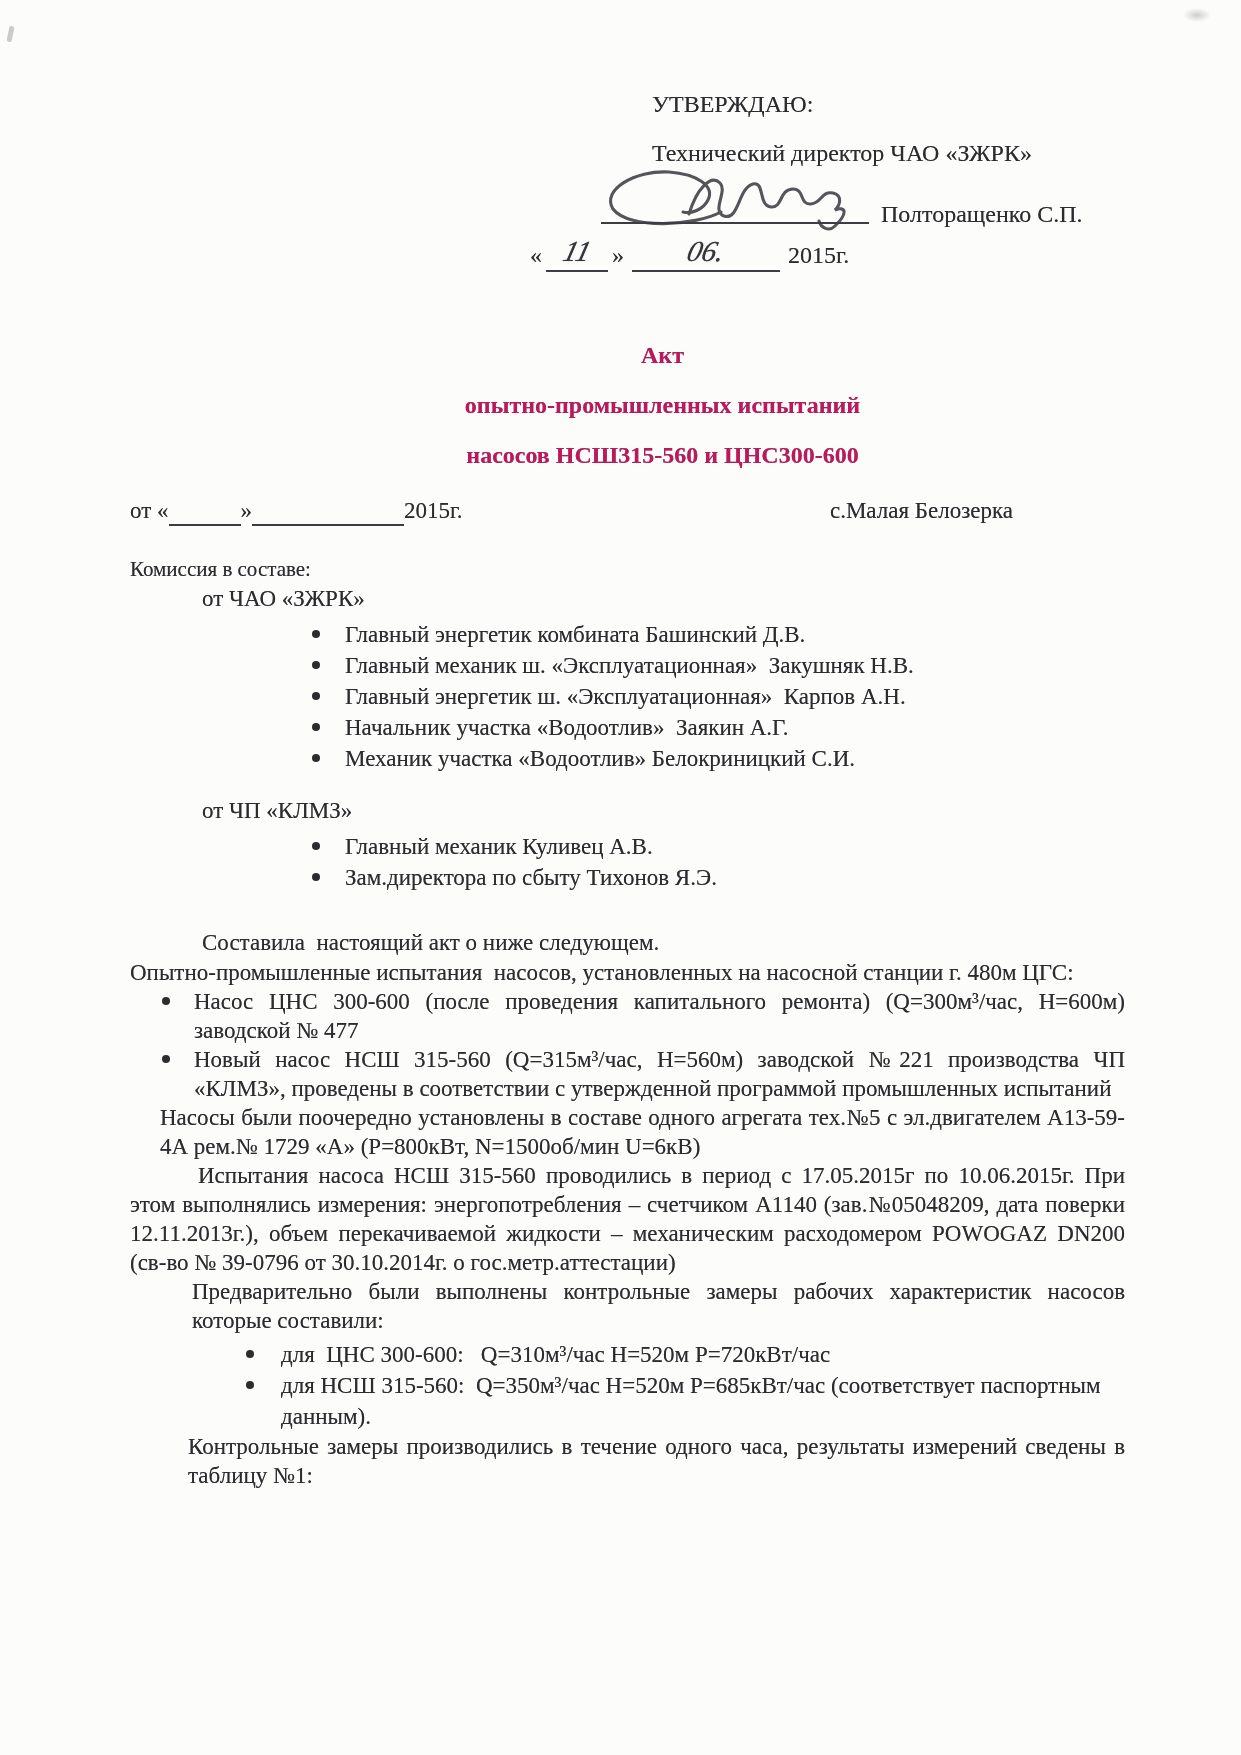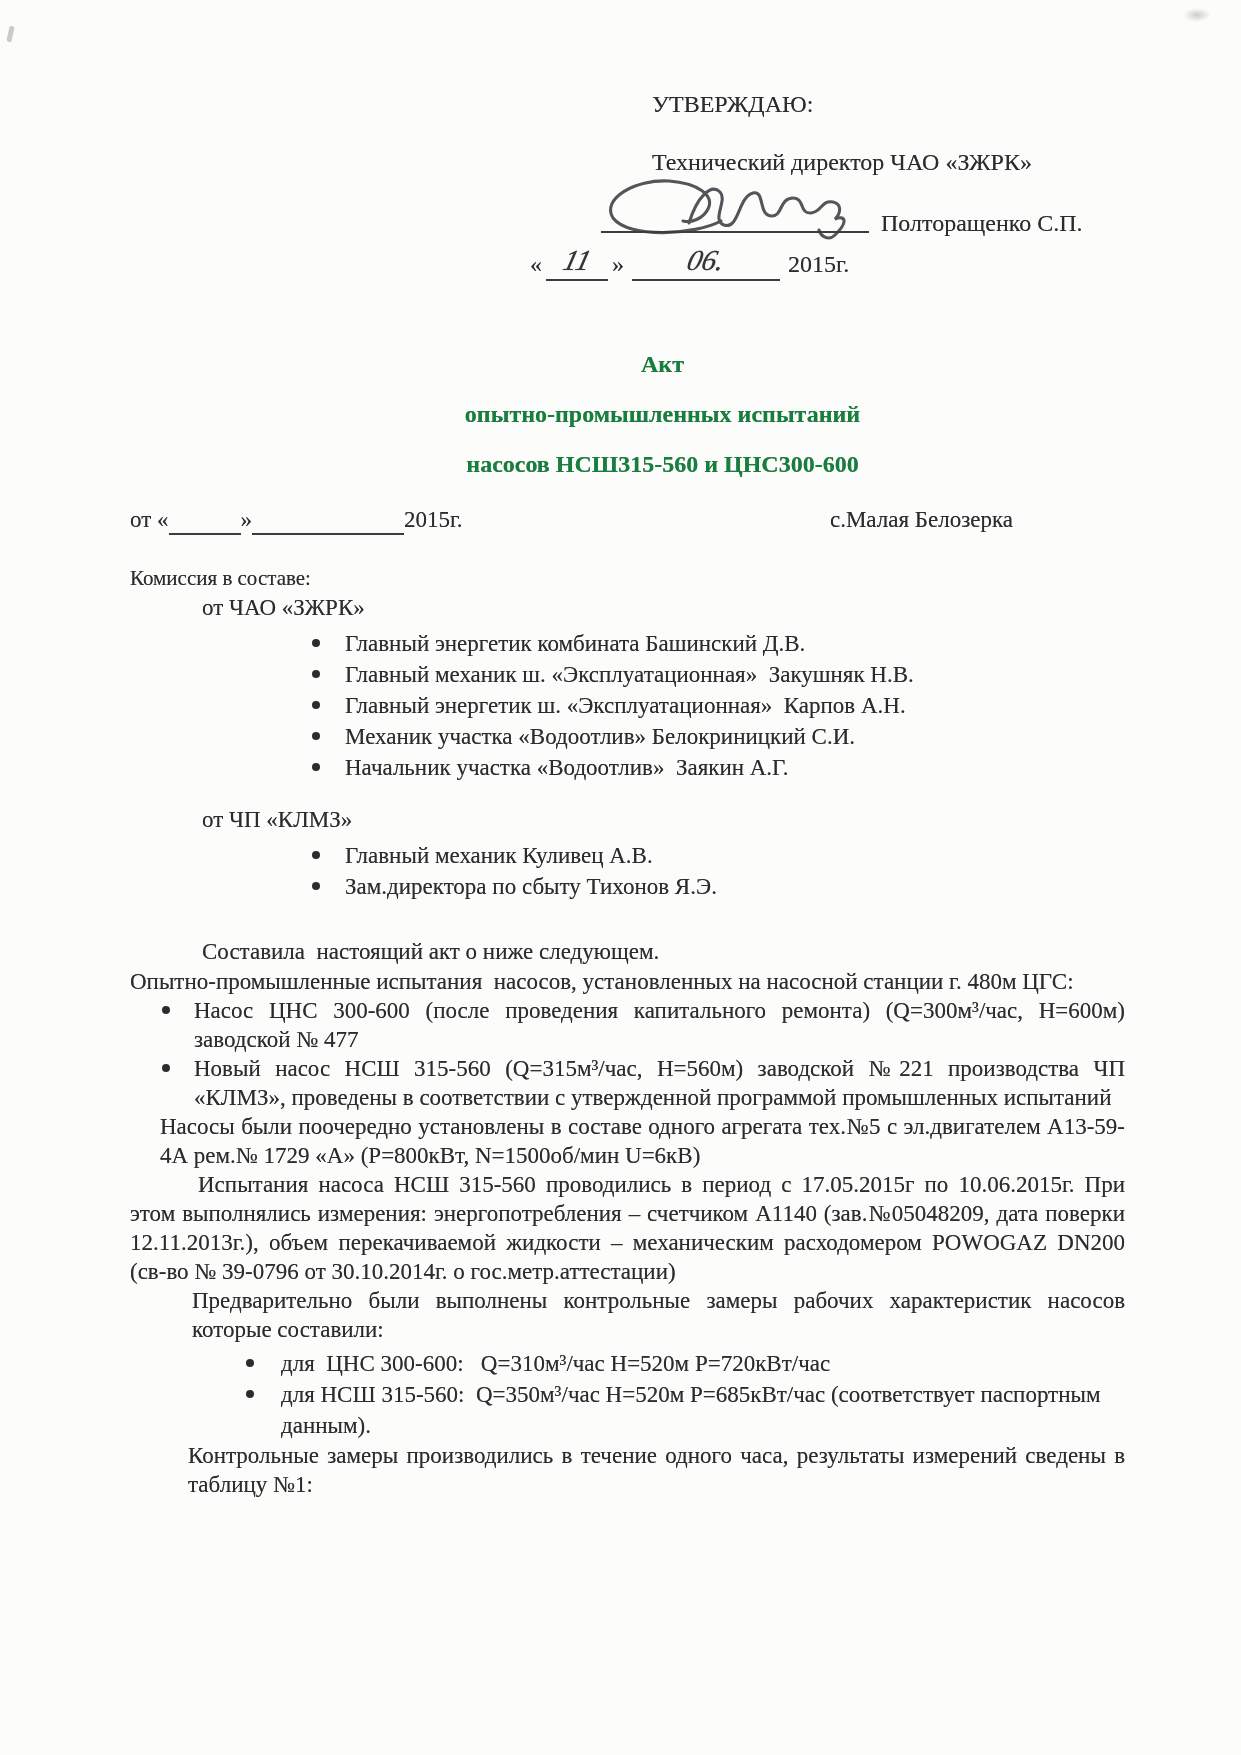--- a/index.html
+++ b/index.html
@@ -21,38 +21,38 @@
   .artifact-tr{
     position:absolute;right:30px;top:8px;width:28px;height:14px;
     background:radial-gradient(ellipse,rgba(120,120,125,.35),transparent 70%);
   }
   .artifact-tl{
     position:absolute;left:8px;top:26px;width:5px;height:16px;
     background:rgba(90,90,95,.30);transform:rotate(12deg);border-radius:2px;
   }
   
   .approve-label{margin-left:522px;font-size:24px;line-height:32px;}
-  .position-line{margin-left:522px;margin-top:27px;font-size:24px;line-height:30px;}
+  .position-line{margin-left:522px;margin-top:18px;font-size:24px;line-height:30px;}
   .sig-row{position:relative;margin-left:445px;height:66px;}
   .sig-row svg{position:absolute;left:20px;top:-14px;}
   .sig-line{position:absolute;left:26px;bottom:10px;width:268px;border-bottom:2px solid #3c3c42;}
   .signer{position:absolute;left:306px;bottom:6px;font-size:24px;}
   .date-row{margin-left:400px;margin-top:2px;font-size:24px;line-height:34px;}
   .blank{display:inline-block;border-bottom:2px solid #3c3c42;vertical-align:bottom;text-align:center;}
   .day-blank{width:62px;margin:0 4px;}
   .month-blank{width:148px;margin:0 8px;}
   .hw{
     display:inline-block;
     font-style:italic;font-size:29px;line-height:26px;
     color:#35353b;transform:skewX(-14deg);
     text-shadow:0 0 .8px rgba(53,53,59,.8);
   }
   
   .title-block{margin-top:58px;text-align:center;transform:translateX(35px);
-    font-weight:bold;font-size:24px;line-height:50px;color:#15803d;}
+    font-weight:bold;font-size:24px;line-height:50px;color:#be185d;}
   
   .meta-row{display:flex;justify-content:space-between;align-items:flex-end;
     margin-top:16px;font-size:23px;line-height:30px;}
   .w70{width:72px;}
   .w150{width:152px;}
   .place{margin-right:112px;}
   
   .commission-heading{margin-top:28px;font-size:21px;line-height:30px;}
   .group-label{margin-left:72px;font-size:23px;line-height:30px;}
   .group-label.g2{margin-top:22px;}
@@ -120,22 +120,22 @@
     <span class="place">с.Малая Белозерка</span>
   </div>
 
   <div>
     <div class="commission-heading">Комиссия в составе:</div>
     <div class="group-label">от ЧАО «ЗЖРК»</div>
     <ul class="commission-list">
       <li>Главный энергетик комбината Башинский Д.В.</li>
       <li>Главный механик ш. «Эксплуатационная»  Закушняк Н.В.</li>
       <li>Главный энергетик ш. «Эксплуатационная»  Карпов А.Н.</li>
+      <li>Начальник участка «Водоотлив»  Заякин А.Г.</li>
       <li>Механик участка «Водоотлив» Белокриницкий С.И.</li>
-      <li>Начальник участка «Водоотлив»  Заякин А.Г.</li>
     </ul>
     <div class="group-label g2">от ЧП «КЛМЗ»</div>
     <ul class="commission-list">
       <li>Главный механик Куливец А.В.</li>
       <li>Зам.директора по сбыту Тихонов Я.Э.</li>
     </ul>
     <div class="closing">Составила  настоящий акт о ниже следующем.</div>
   </div>
 
   <div class="doc-body">

